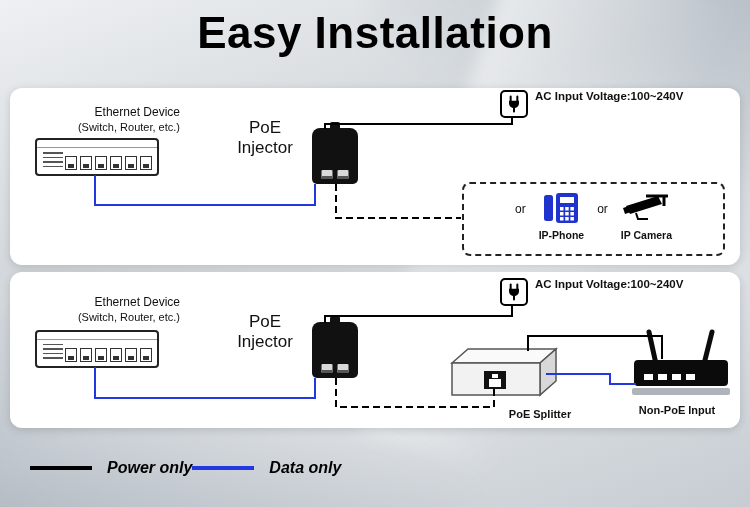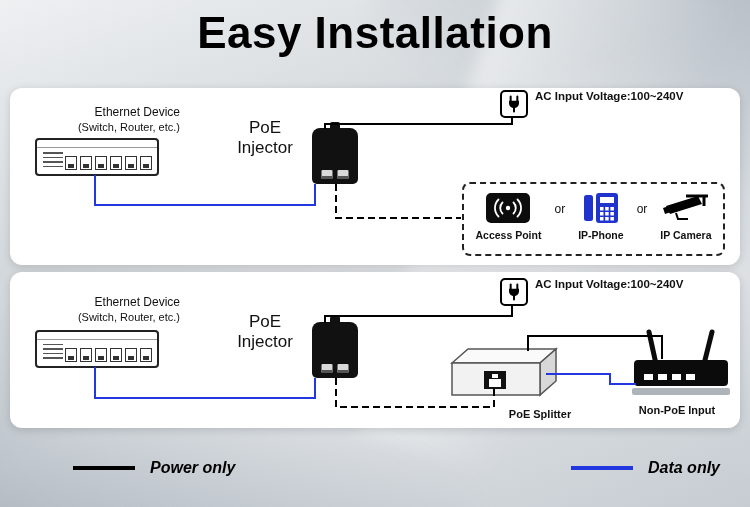--- a/index.html
+++ b/index.html
@@ -63,21 +63,21 @@
   .phone-fill{fill:var(--phone-icon,#2033cc);}
 
   .small-cap{font-size:11px;font-weight:700;white-space:nowrap;}
 
   .wires{position:absolute;inset:0;z-index:5;pointer-events:none;}
   .wire-power{stroke:var(--power-line,#000);stroke-width:2;fill:none;}
   .wire-data{stroke:var(--data-line,#2337e0);stroke-width:2;fill:none;}
   .wire-pd{stroke:var(--power-line,#000);stroke-width:2;fill:none;stroke-dasharray:7 4;}
 
   .legend{position:absolute;left:0;right:0;top:446px;height:44px;display:flex;align-items:center;
-    justify-content:space-between;padding:0 30px;z-index:3;margin-left:43px;}
+    padding:0 30px;z-index:3;}
   .legend .item{display:flex;align-items:center;gap:15px;}
   .legend .line{width:62px;height:0;}
   .legend .line.power{border-top:4px solid var(--power-line,#000);}
   .legend .line.data{border-top:4px solid var(--data-line,#2337e0);}
   .legend .line.pd{border-top:4px dashed var(--power-line,#000);}
   .legend .lab{font-size:16px;font-weight:700;font-style:italic;color:#000;}
 </style>
 </head>
 <body>
 
@@ -121,33 +121,20 @@
         <svg viewBox="0 0 24 24" width="20" height="20" aria-hidden="true">
           <path d="M8 3 v5 M16 3 v5" stroke="#000" stroke-width="2.4" fill="none" stroke-linecap="round"></path>
           <path d="M6 8 h12 v3 a6 6 0 0 1 -12 0 z" fill="#000"></path>
           <path d="M12 16 v5" stroke="#000" stroke-width="2.4" stroke-linecap="round"></path>
         </svg>
       </span>
       <span class="ac-text">AC Input Voltage:100~240V</span>
     </div>
 
     <div class="abs dashed-box" style="left:452px;top:94px;width:263px;height:74px;">
-      <div class="dev">
-        <span class="icon">
-          <svg viewBox="0 0 44 30" width="44" height="30" aria-hidden="true">
-            <rect x="0" y="0" width="44" height="30" rx="5" fill="#0c0c0c"></rect>
-            <circle cx="22" cy="15" r="2.2" fill="#fff"></circle>
-            <path d="M16.5 9.5 a7.8 7.8 0 0 0 0 11" stroke="#fff" stroke-width="1.8" fill="none" stroke-linecap="round"></path>
-            <path d="M12.5 6.5 a12 12 0 0 0 0 17" stroke="#fff" stroke-width="1.8" fill="none" stroke-linecap="round"></path>
-            <path d="M27.5 9.5 a7.8 7.8 0 0 1 0 11" stroke="#fff" stroke-width="1.8" fill="none" stroke-linecap="round"></path>
-            <path d="M31.5 6.5 a12 12 0 0 1 0 17" stroke="#fff" stroke-width="1.8" fill="none" stroke-linecap="round"></path>
-          </svg>
-        </span>
-        <span class="cap">Access Point</span>
-      </div>
       <span class="or">or</span>
       <div class="dev">
         <span class="icon">
           <svg viewBox="0 0 34 30" width="34" height="30" aria-hidden="true">
             <rect class="phone-fill" x="0" y="2" width="9" height="26" rx="2.5"></rect>
             <rect class="phone-fill" x="12" y="0" width="22" height="30" rx="3"></rect>
             <rect x="16" y="4" width="14" height="6" fill="#fff"></rect>
             <rect x="16" y="14" width="3.5" height="3.5" fill="#fff"></rect>
               <rect x="21.2" y="14" width="3.5" height="3.5" fill="#fff"></rect>
               <rect x="26.4" y="14" width="3.5" height="3.5" fill="#fff"></rect>

